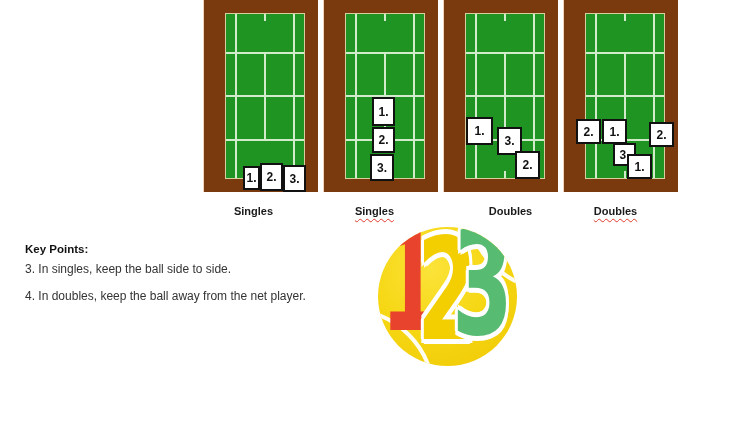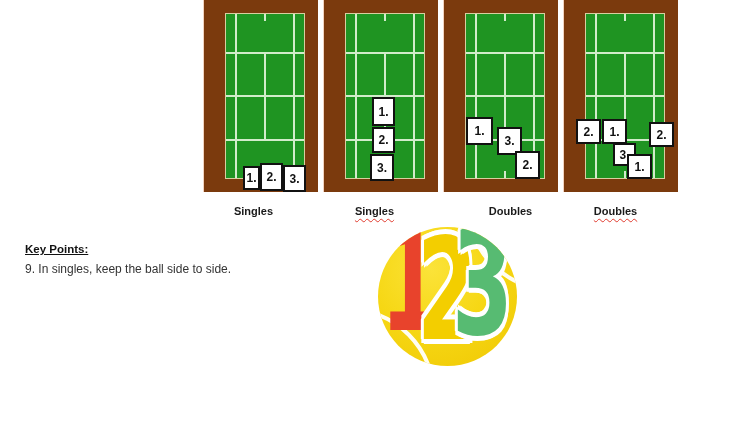--- a/index.html
+++ b/index.html
@@ -38,21 +38,21 @@
     position:absolute; top:205px; width:115px; text-align:center;
     font-weight:bold; font-size:11px; color:#1a1a1a;
   }
   .misspelled {
     text-decoration:underline wavy #E03B2F;
     text-decoration-thickness:1px; text-underline-offset:3px;
   }
 
   
   .keypoints { position:absolute; left:25px; top:243px; width:330px; color:#222; }
-  .kp-title { font-weight:bold; font-size:11.5px; margin:0 0 7px 0; color:#111;text-decoration:underline; }
+  .kp-title { font-weight:bold; font-size:11.5px; margin:0 0 7px 0; color:#111; }
   .kp-item  { font-size:12px; margin:0 0 13px 0; color:#333; }
 
   
   .ball {
     position:absolute; left:378px; top:227px; width:139px; height:139px;
     border-radius:50%; overflow:hidden;
     background:radial-gradient(circle at 38% 30%, #FBE339 0%, #F6D714 48%, #EFC703 100%);
   }
   .seam {
     position:absolute; border:4px solid rgba(255,255,255,.95); border-radius:50%;
@@ -144,21 +144,22 @@
     <div class="court-label" style="left:63px;top:154px;width:25px;height:25px;">1.</div>
   </div>
 
   <div class="caption" style="left:196px;">Singles</div>
   <div class="caption misspelled" style="left:317px;">Singles</div>
   <div class="caption" style="left:453px;">Doubles</div>
   <div class="caption misspelled" style="left:558px;">Doubles</div>
 
   <div class="keypoints">
     <p class="kp-title">Key Points:</p>
-    <p class="kp-item">9. In singles, keep the ball side to side.</p>
+    <p class="kp-item">3. In singles, keep the ball side to side.</p>
+    <p class="kp-item">4. In doubles, keep the ball away from the net player.</p>
   </div>
 
   <div class="ball">
     <div class="seam seam-bl"></div>
     <div class="seam seam-tr"></div>
     <span class="ball-digit digit-1">1</span>
     <span class="ball-digit digit-2">2</span>
     <span class="ball-digit digit-3">3</span>
     <span class="trademark">™</span>
   </div>

